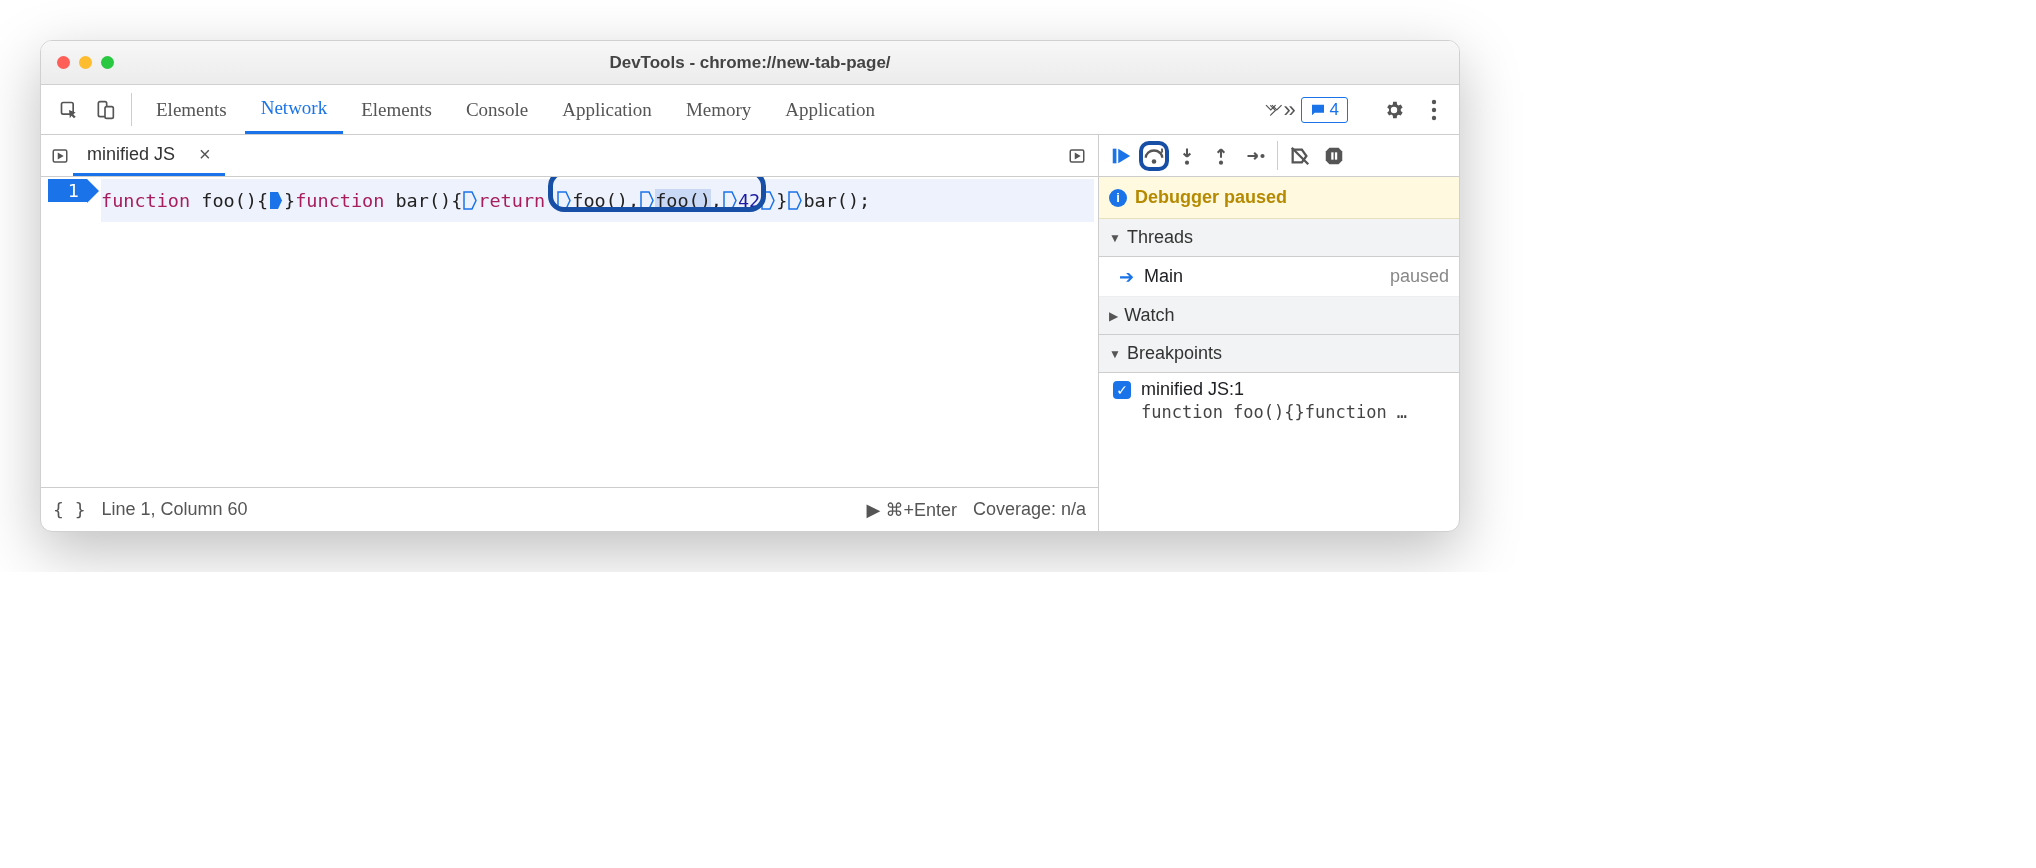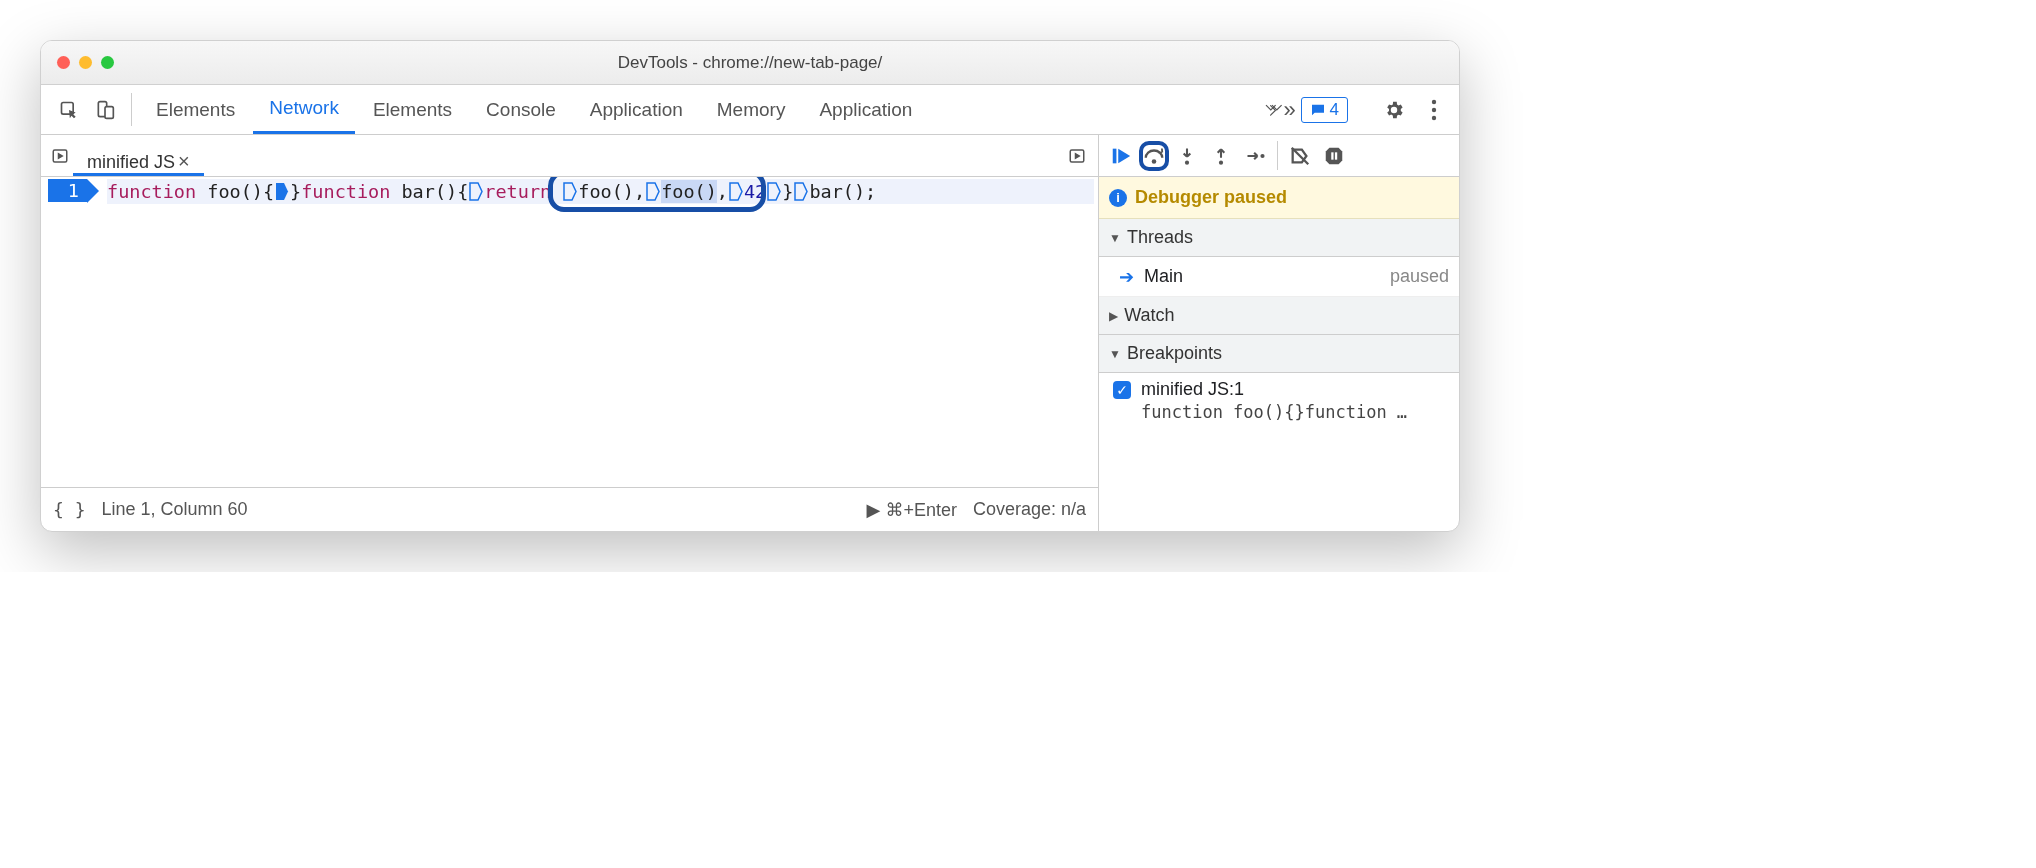--- a/index.html
+++ b/index.html
@@ -24,71 +24,71 @@
   }
   
   .titlebar {
     height:44px; display:flex; align-items:center;
     background:linear-gradient(#f7f7f7,#ececec);
     border-bottom:1px solid #d0d0d0; position:relative;
   }
   .traffic { display:flex; gap:9px; padding-left:16px;}
   .tdot { width:13px; height:13px; border-radius:50%; }
   .tr { background:#ff5f57;} .ty{background:#febc2e;} .tg{background:#28c840;}
-  .title { position:absolute; left:0; right:0; text-align:center; font-size:17px; color:#444; font-weight:400;}
+  .title { position:absolute; left:0; right:0; text-align:center; font-size:17px; color:#444; font-weight:700;}
   
   .toolbar {
     display:flex; align-items:stretch; height:50px;
     border-bottom:1px solid var(--grey-border);
     padding:0 8px 0 10px; font-size:19px; color:#333;
   }
   .tool-icon { width:36px; display:flex; align-items:center; justify-content:center; color:#555; cursor:pointer;}
   .tool-sep { width:1px; background:var(--grey-border); margin:8px 8px; }
   .tabs { display:flex; gap:2px; align-items:stretch; flex:1;}
-  .tab { padding:10px 16px; display:flex; align-items:center; cursor:pointer; color:#555;}
+  .tab { padding:10px 16px; display:flex; align-items:center; cursor:pointer; color:#555;font-family:Liberation Serif, serif;}
   .tab.active { color:var(--blue); font-weight:500; border-bottom:3px solid var(--blue); }
   .right-tools { display:flex; align-items:center; gap:6px; }
   .icon-btn { width:34px; height:34px; display:flex; align-items:center; justify-content:center; cursor:pointer; color:#555;}
   .bubble {
     display:flex; align-items:center; gap:4px; border:1px solid var(--blue);
     color:var(--blue); font-size:17px; padding:2px 8px; border-radius:3px; cursor:pointer;
   }
   .ring { width:30px; height:30px; border:4px solid var(--highlight-blue); border-radius:10px; position:relative;}
   .ring-inner{position:absolute; inset:-2px; display:flex; align-items:center; justify-content:center;}
   
   .body { display:flex; height:396px; }
   .left { flex:1; display:flex; flex-direction:column; border-right:1px solid var(--grey-border);}
   .right { width:360px; display:flex; flex-direction:column; overflow:hidden;}
   
   .file-tabs {
     display:flex; align-items:center; height:42px;
     border-bottom:1px solid var(--grey-border); padding:0 8px 0 6px;
   }
   .sm-icon { width:26px; display:flex; align-items:center; justify-content:center; color:#555; cursor:pointer;}
-  .ft { display:flex; align-items:flex-end; gap:3px; padding:0 14px 0 14px; height:100%;
+  .ft { display:flex; align-items:center; gap:24px; padding:0 14px 0 14px; height:100%;
         border-bottom:3px solid var(--blue); color:#333; font-size:18px;}
   .ft .close {font-size:20px; color:#555; cursor:pointer;}
   .ft-spacer{flex:1;}
   
   .code-wrap{ flex:1; position:relative; font-family: Menlo, Consolas, monospace; font-size:18.5px; overflow:hidden;}
   .gutter {
     position:absolute; left:0; top:2px; width:54px; text-align:right; padding-right:8px;
   }
   .ln {
     display:inline-block; color:#fff; background:var(--blue);
     padding:1px 8px 1px 20px; position:relative; font-family:inherit;
   }
   .ln:after{
     content:""; position:absolute; right:-12px; top:0; bottom:0; width:0; height:0;
     border-top:12px solid transparent; border-bottom:12px solid transparent;
     border-left:12px solid var(--blue);
   }
   .codeline {
-    position:absolute; left:66px; top:2px; right:4px; white-space:nowrap;
-    background:#eef2fc; padding:2px 0;
+    position:absolute; left:60px; top:2px; right:4px; white-space:nowrap;
+    background:#eef2fc; padding:11px 0;
   }
   .kw{ color:#a71d5d;} .id{color:#222;} .pn{color:#222;} .lit{color:#1a1aa6;}
   .marker {
     display:inline-block; width:14px; height:19px; vertical-align:-3px;
     position:relative; margin:0 1px;
   }
   .marker svg{position:absolute; inset:0;}
   .callout {
     position:absolute; border:5px solid var(--highlight-blue); border-radius:16px;
     pointer-events:none;

